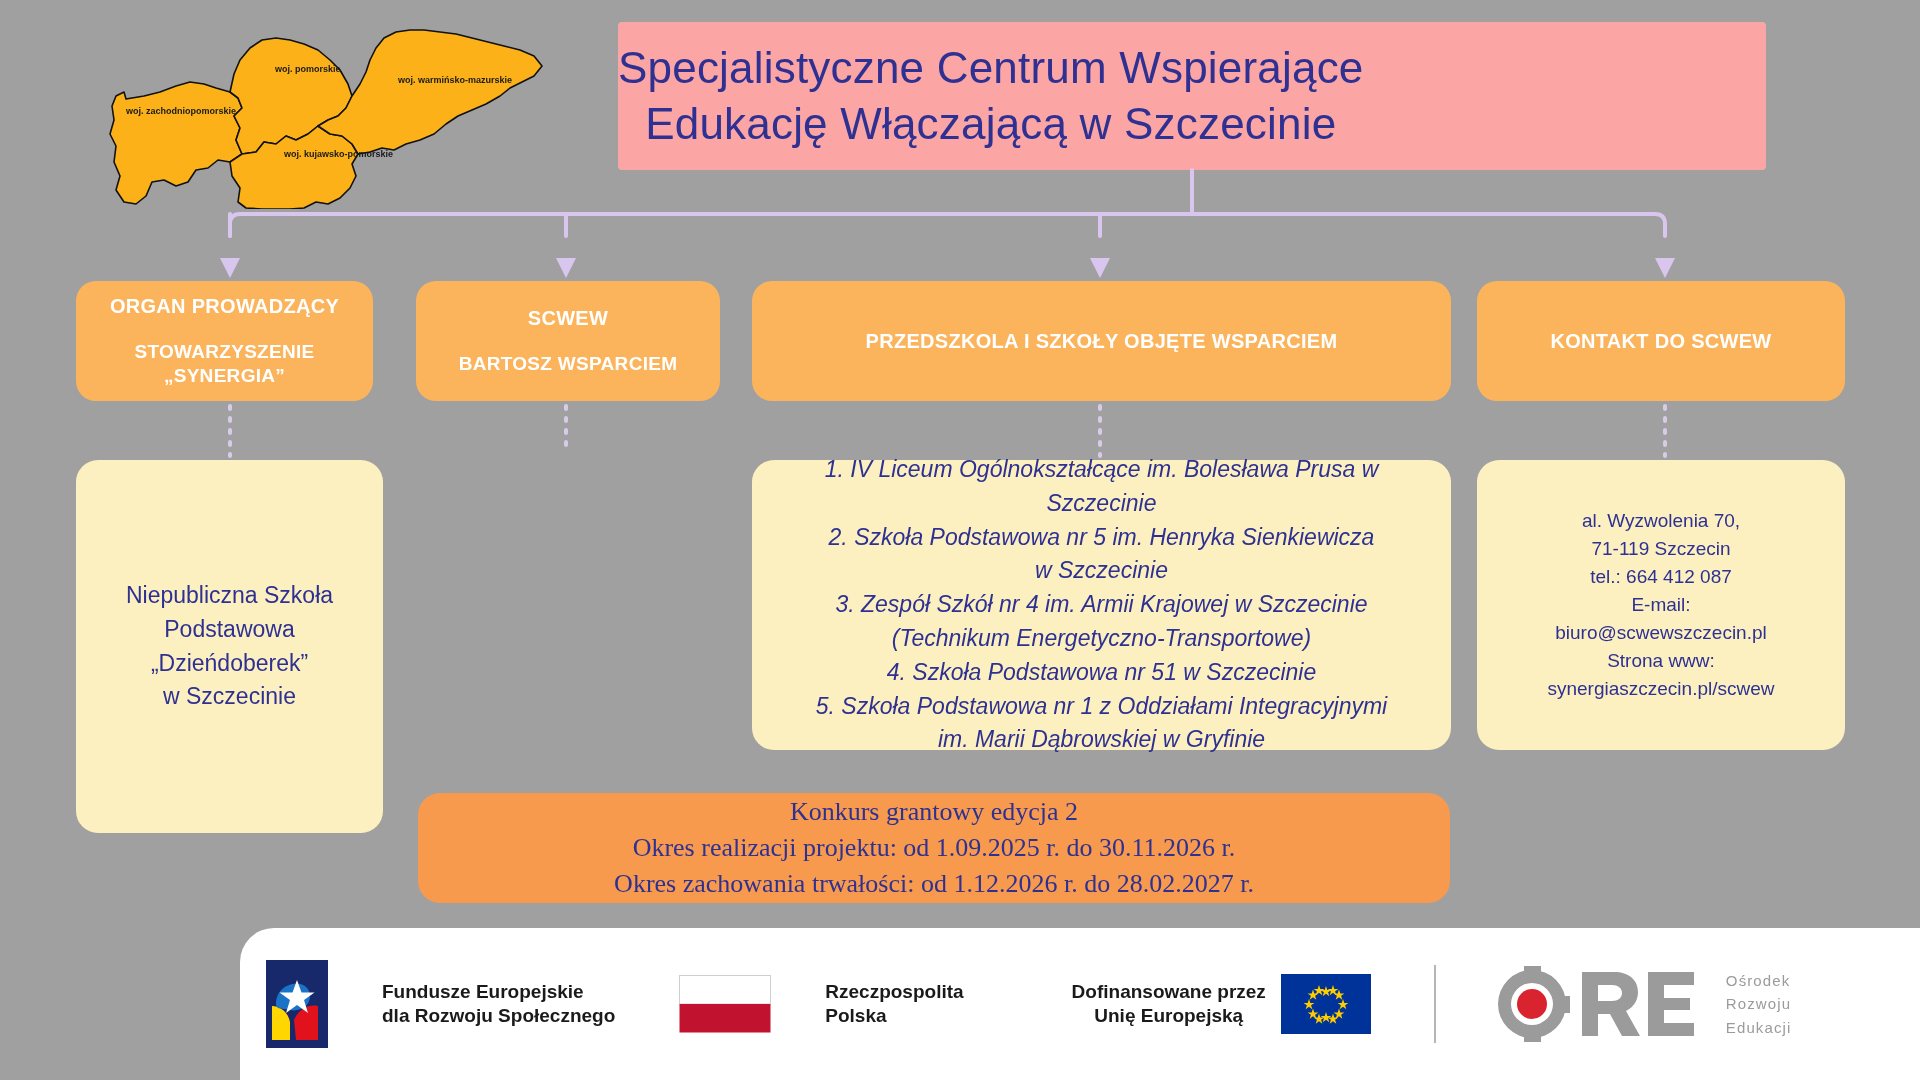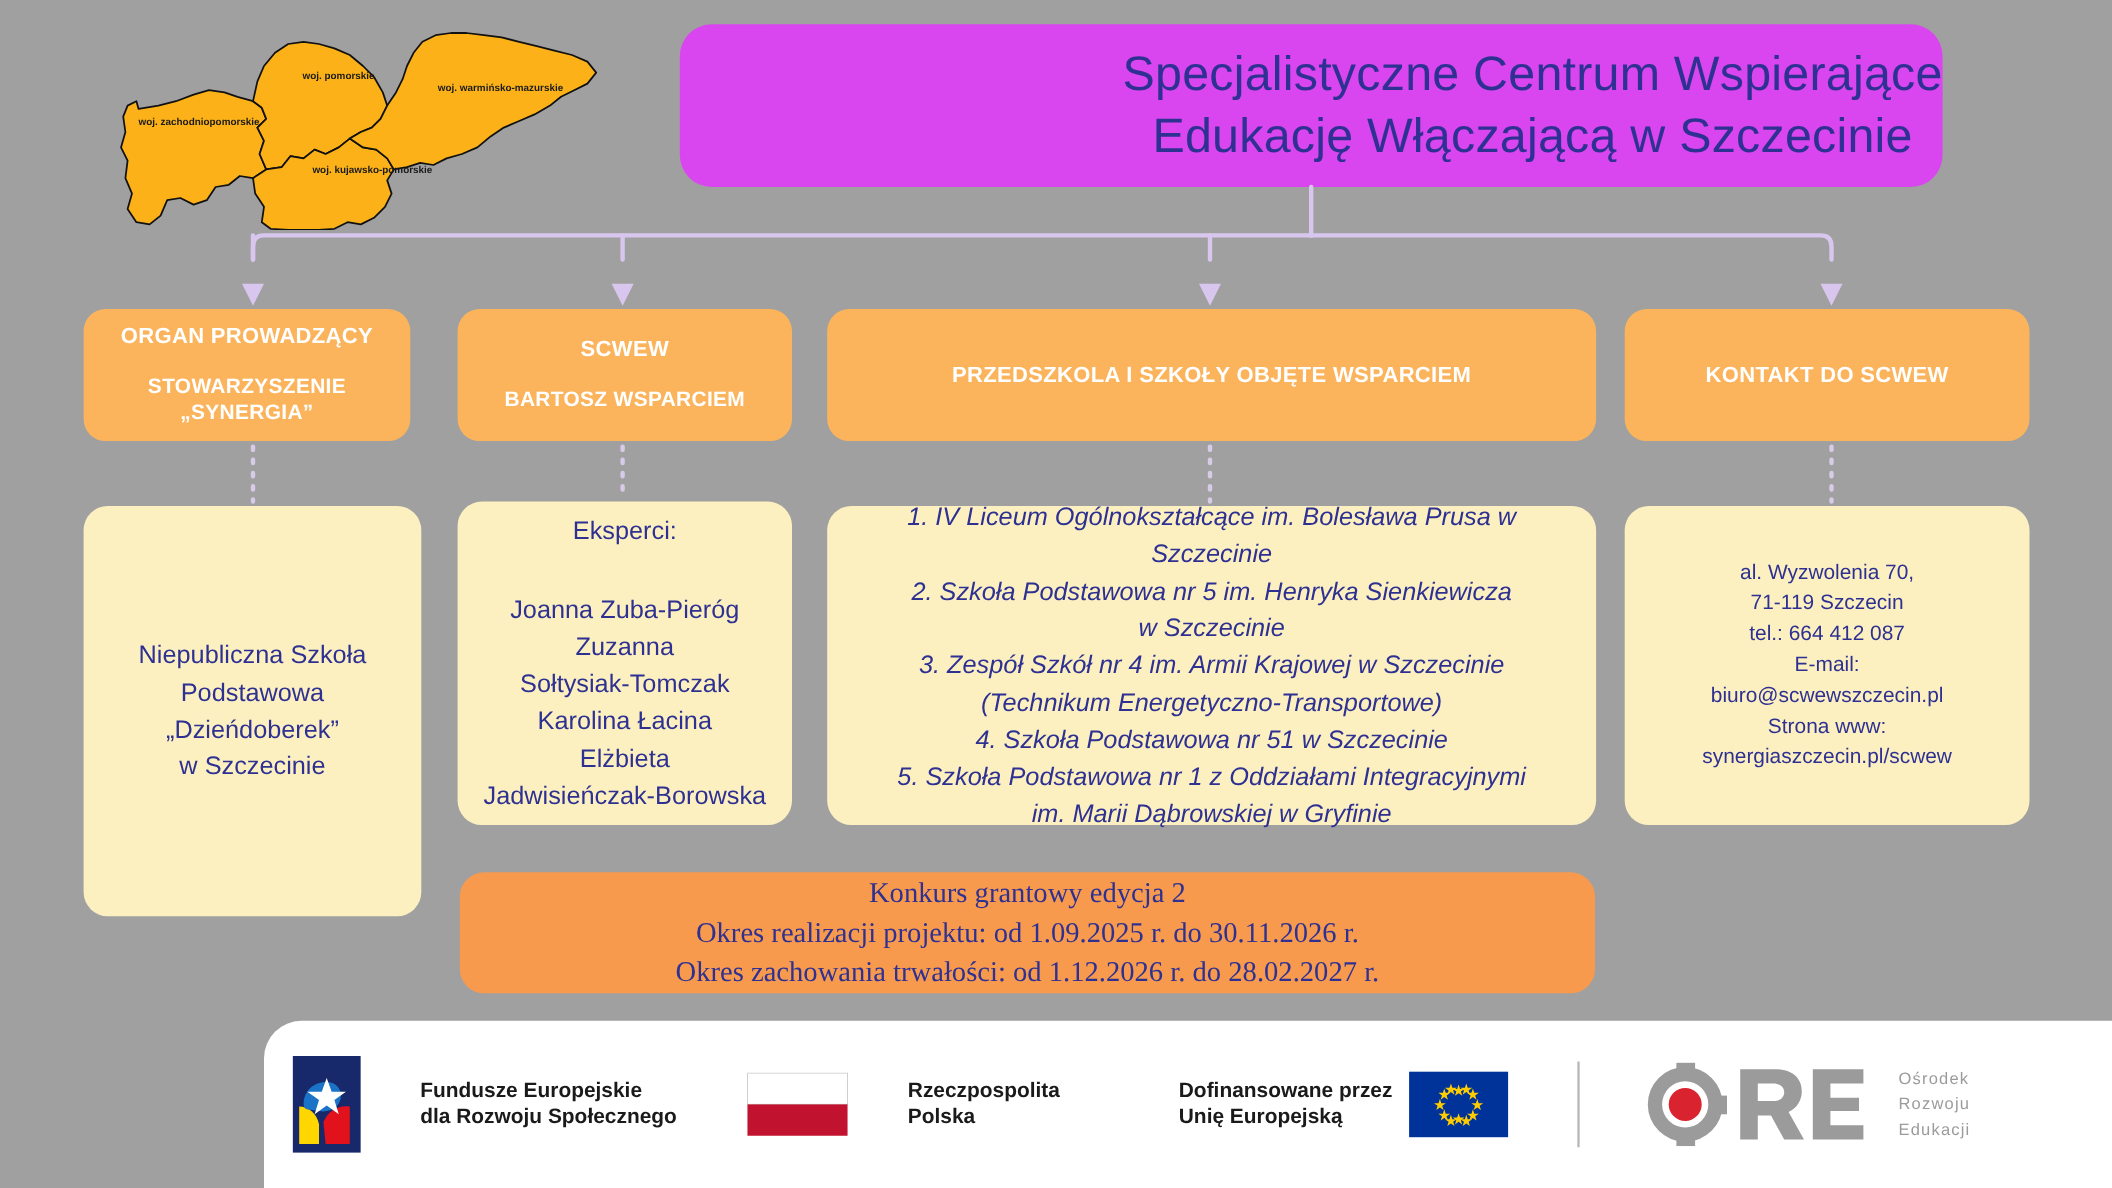--- a/index.html
+++ b/index.html
@@ -38,25 +38,25 @@
     fill: #1a1a1a;
   }
 
   
   .title-banner {
     position: absolute;
     left: 618px;
     top: 22px;
     width: 1148px;
     height: 148px;
-    background: #d946ef;
-    border-radius: 29px;
-    display: flex;
-    align-items: center;
-    justify-content: flex-end;
+    background: #fca5a5;
+    border-radius: 4px;
+    display: flex;
+    align-items: center;
+    justify-content: flex-start;
     text-align: center;
   }
   .title-banner .title-text {
     color: #2e3192;
     font-family: "Liberation Sans Narrow", "Liberation Sans", sans-serif;
     font-size: 44px;
     font-weight: 500;
     line-height: 1.28;
     letter-spacing: 0.2px;
     white-space: pre-line;
@@ -154,21 +154,21 @@
   .logo-block { display: flex; align-items: center; gap: 14px; }
   .logo-text {
     font-family: "Liberation Sans Narrow", "Liberation Sans", sans-serif;
     font-size: 19px;
     font-weight: bold;
     color: #1a1a1a;
     line-height: 1.25;
     white-space: pre-line;
     margin-left: 40px;
   }
-  .logo-text.right { text-align: left; }
+  .logo-text.right { text-align: center; }
   .divider-bar {
     width: 2px;
     height: 78px;
     background: #b5b5b5;
   }
   .ore-text {
     font-family: "Liberation Sans Narrow", "Liberation Sans", sans-serif;
     font-size: 15px;
     color: #9b9b9b;
     letter-spacing: 1.1px;
@@ -266,29 +266,20 @@
     <div class="hdr-line1">KONTAKT DO SCWEW</div>
   </div>
 
   <div class="cream" id="box-organ">
     <div class="blk">Niepubliczna Szkoła
 Podstawowa
 „Dzieńdoberek”
 w Szczecinie</div>
   </div>
 
-  <div class="cream" id="box-lider">
-    <div class="blk lead">Eksperci:</div>
-    <div class="blk">Joanna Zuba-Pieróg
-Zuzanna
-Sołtysiak-Tomczak
-Karolina Łacina
-Elżbieta
-Jadwisieńczak-Borowska</div>
-  </div>
 
   <div class="cream" id="box-szkoly">
     <div class="blk">1. IV Liceum Ogólnokształcące im. Bolesława Prusa w Szczecinie
 2. Szkoła Podstawowa nr 5 im. Henryka Sienkiewicza
 w Szczecinie
 3. Zespół Szkół nr 4 im. Armii Krajowej w Szczecinie
 (Technikum Energetyczno-Transportowe)
 4. Szkoła Podstawowa nr 51 w Szczecinie
 5. Szkoła Podstawowa nr 1 z Oddziałami Integracyjnymi
 im. Marii Dąbrowskiej w Gryfinie</div>

